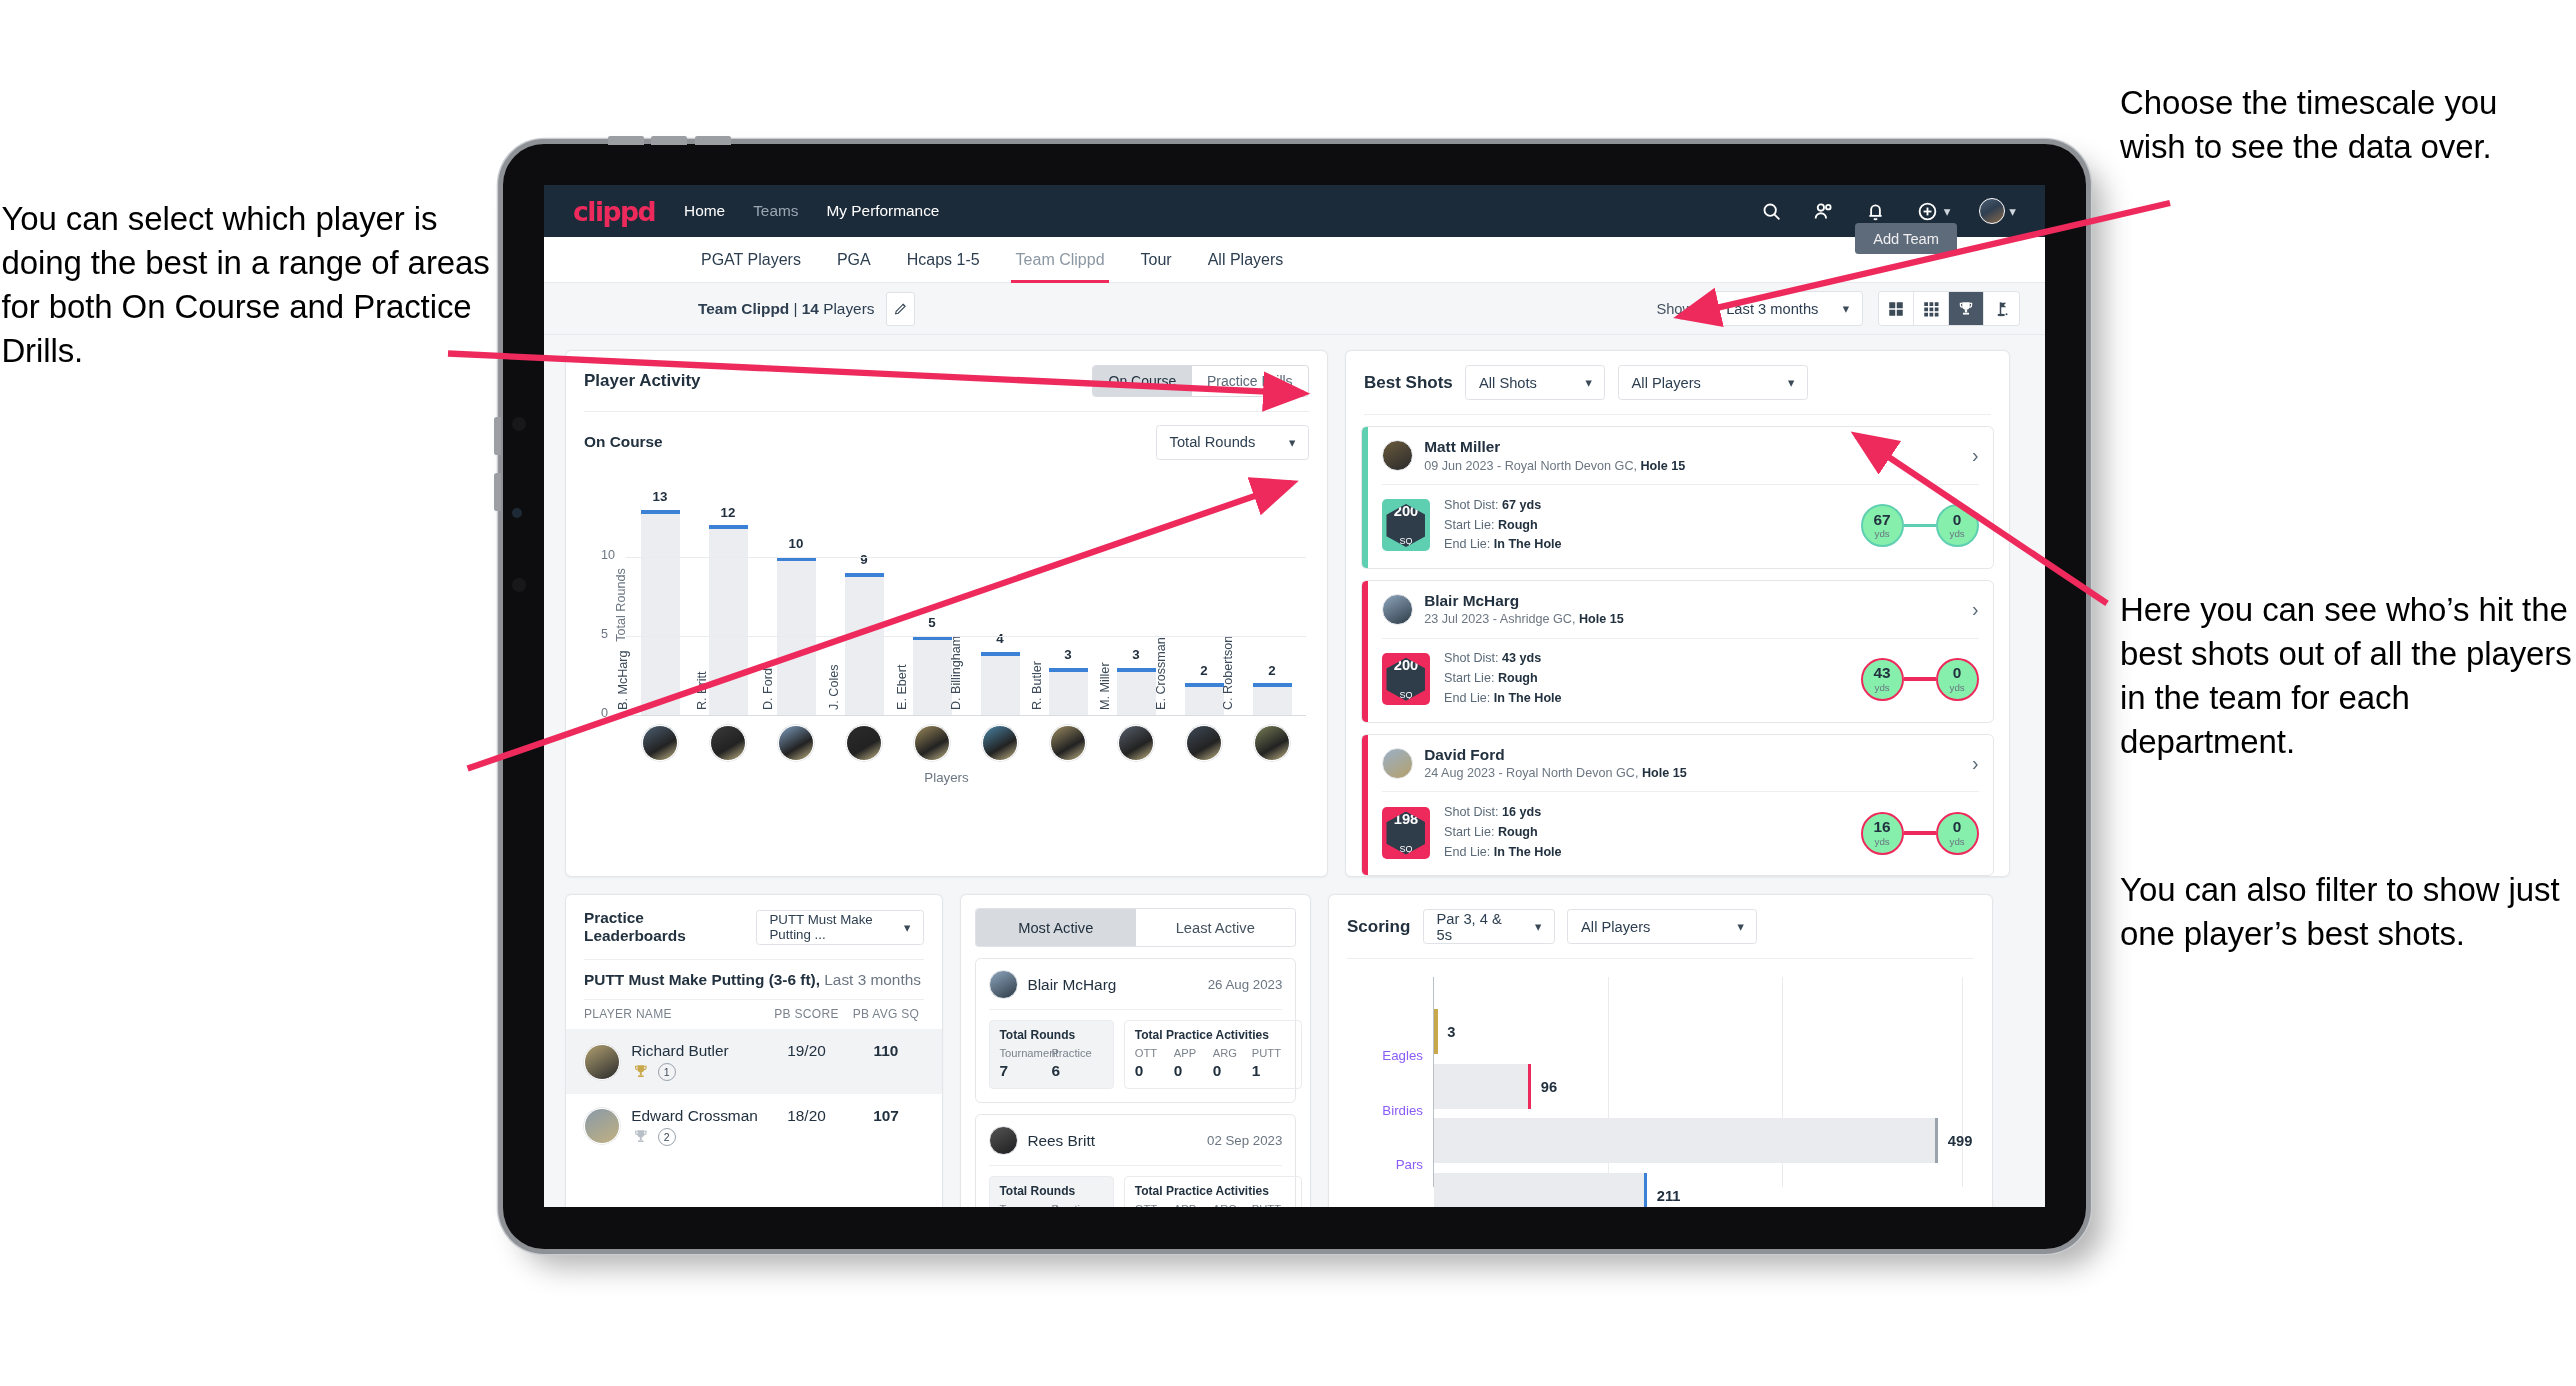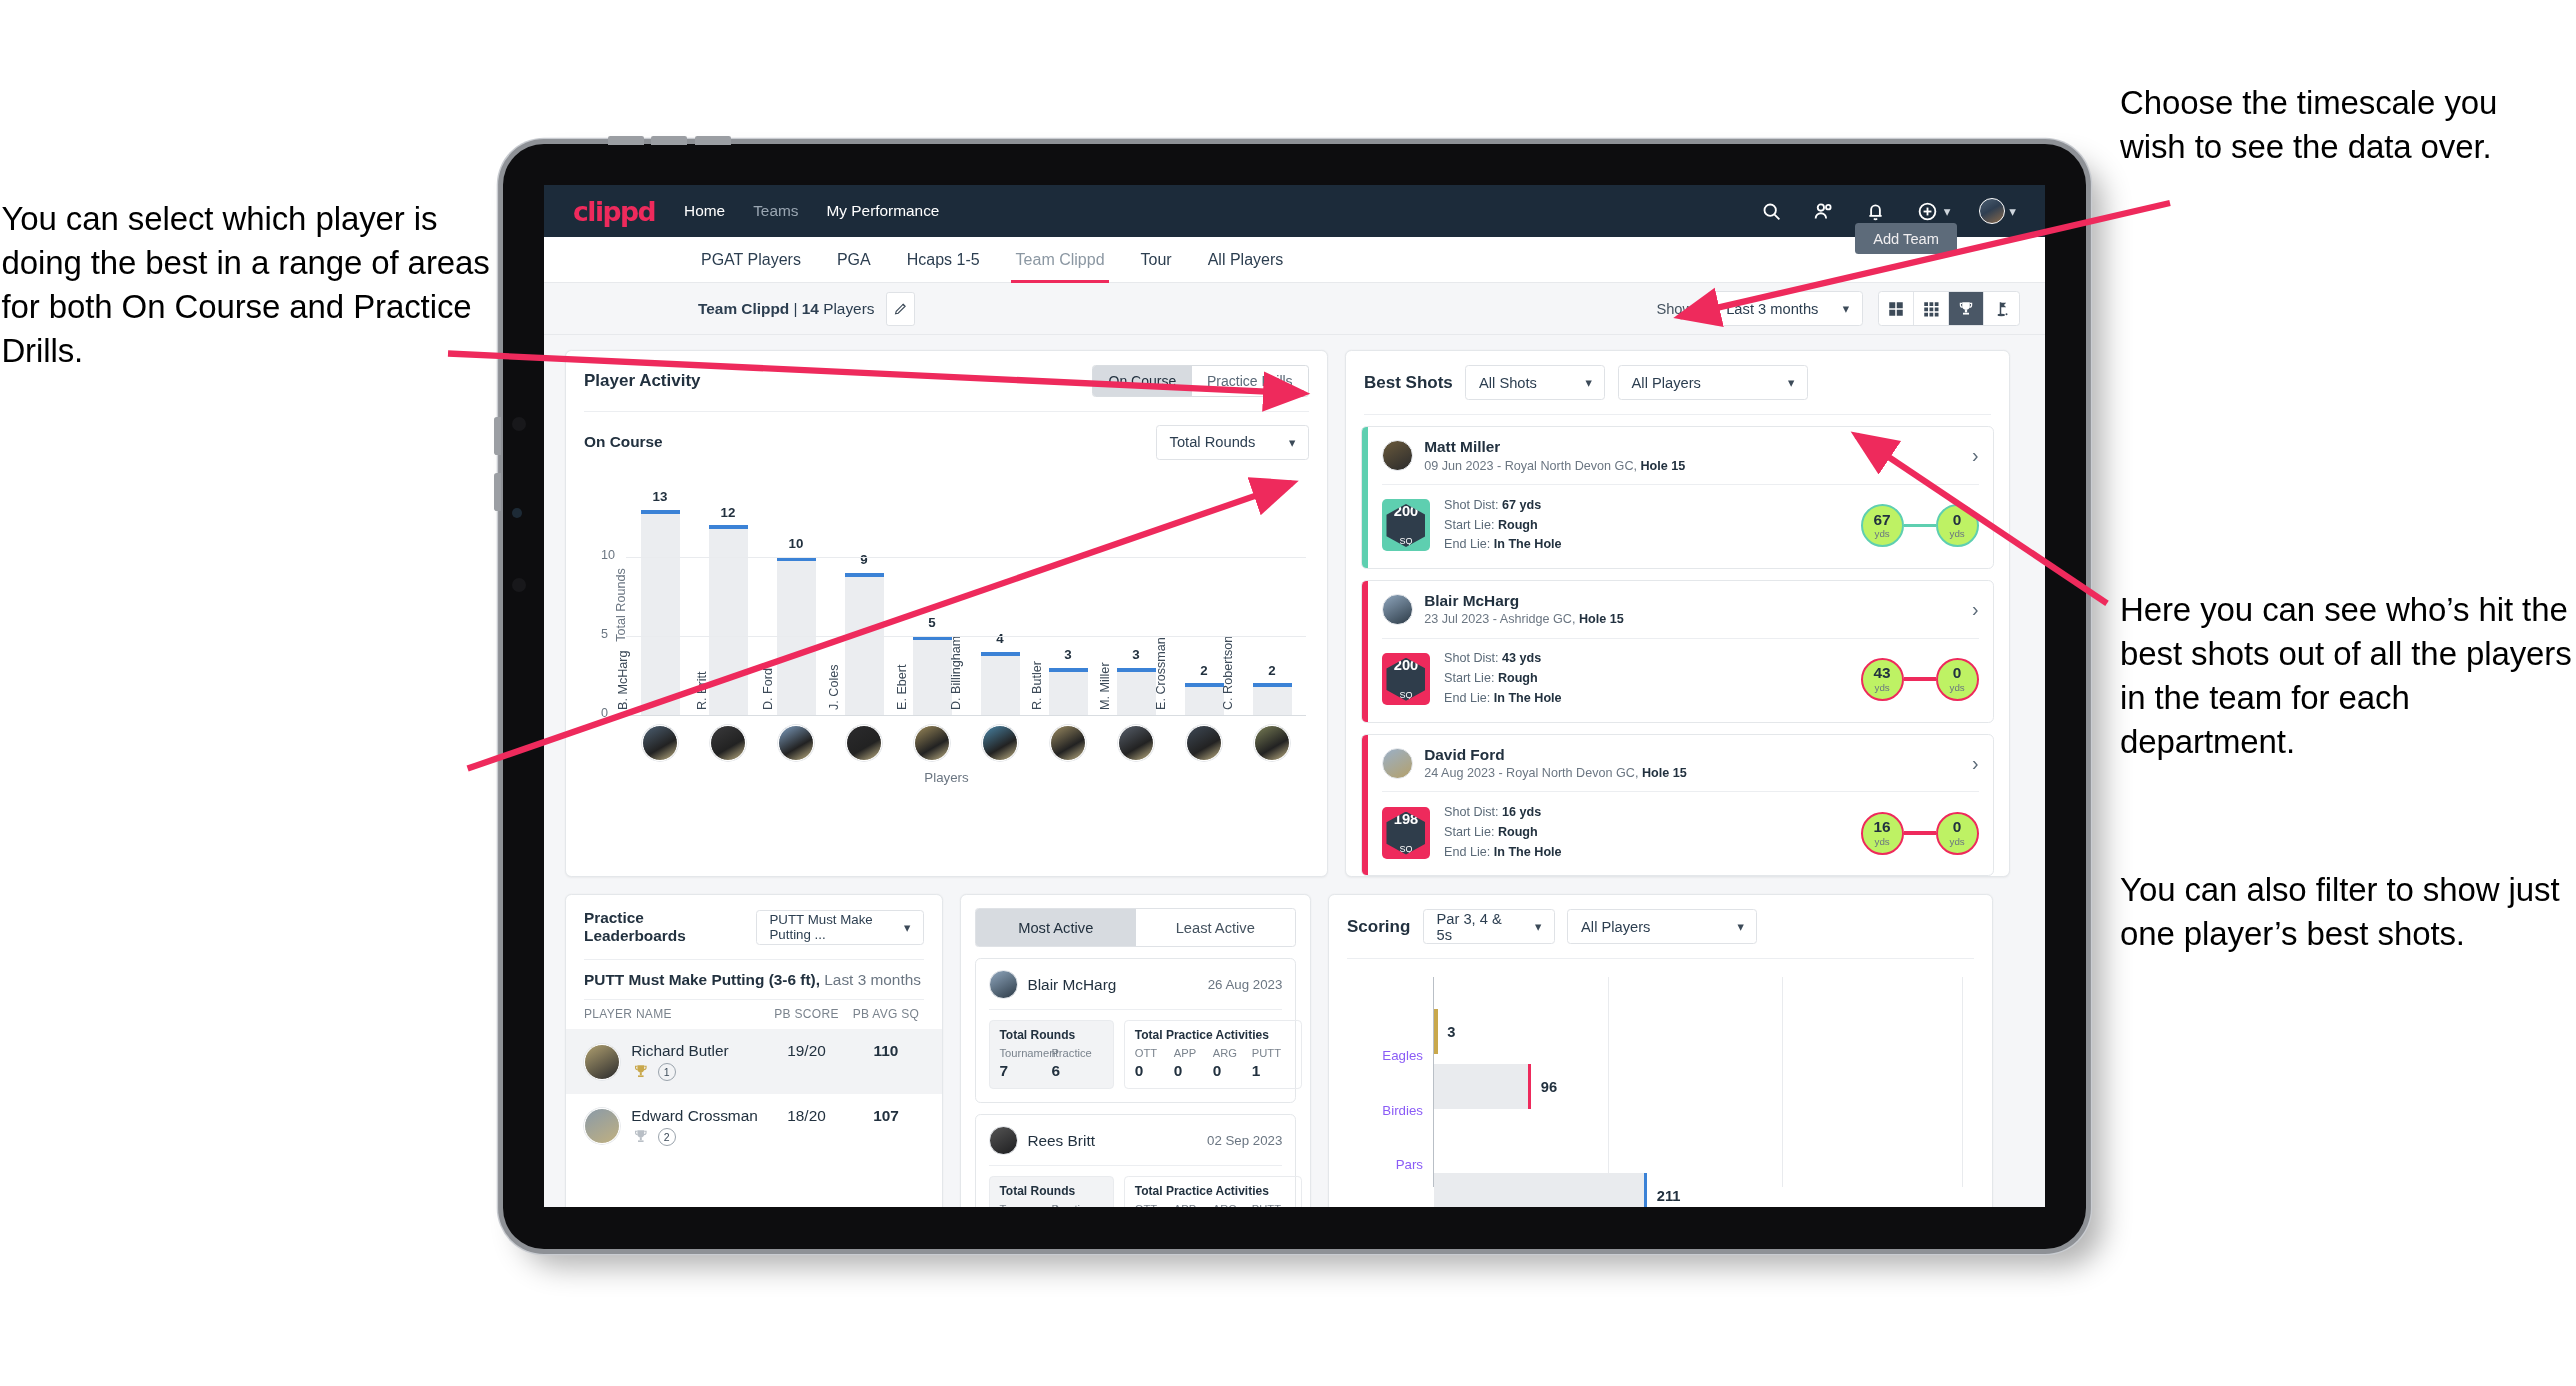--- a/index.html
+++ b/index.html
@@ -123,21 +123,21 @@
   .sqbox { width:48px; height:52px; border-radius:4.9px; display:flex; align-items:center;
            justify-content:center; flex:none; margin-right:14px; }
   .hex { width:39px; height:43px; background:#2f3d4b; display:flex; flex-direction:column;
          align-items:center; justify-content:center; color:#fff;
          clip-path:polygon(50% 0,100% 25%,100% 75%,50% 100%,0 75%,0 25%);gap:16px; }
   .hex b { font-size:14.7px; line-height:1; } .hex s{ font-size:9px; text-decoration:none; margin-top:1.4px;}
   .shot-lines { font-size:12.6px; color:#5b6a78; line-height:1.58; }
   .shot-lines b { color:#22313f; }
   .dumbbell { margin-left:auto; display:flex; align-items:center; }
   .dbc { width:43px; height:43px; border-radius:50%; border:2.1px solid #999; display:flex;
-         flex-direction:column; align-items:center; justify-content:center; background:#bef264; }
+         flex-direction:column; align-items:center; justify-content:center; background:#86efac; }
   .dbc b { font-size:15.4px; color:#22313f; line-height:1; } .dbc s{ font-size:9.8px; color:#6b7682; text-decoration:none; margin-top:1.4px;}
   .dbline { width:32px; height:3.5px; }
 
   
   .content2 { padding:17px 21px 0 21px; display:flex; gap:17px; }
   #practice-leaderboards { width:378px; }
   #activity-card { width:351px; }
   #scoring-card { width:665px; }
   #drill-select { width:174px; } #par-select { width:132px; } #sc-player-select { width:190px; }
   .lb-sub { padding:11.2px 18px 9.8px 18px; font-size:15.4px; color:#6b7682; }
@@ -742,20 +742,26 @@
                   <div class="sc-lab">Birdies</div>
                   <div style="margin-left:88px;display:flex;align-items:center;height:100%">
                     <div class="sc-bar" style="width: 97px; --c: #ee2a5c;">
                       <div style="position: absolute; right: 0px; top: 0px; bottom: 0px; width: 3.5px; background: rgb(238, 42, 92);"></div>
                     </div>
                     <div class="sc-val">96</div>
                   </div>
                 </div>
                 <div class="sc-row" style="top: 141px; height: 45px;">
                   <div class="sc-lab">Pars</div>
+                  <div style="margin-left:88px;display:flex;align-items:center;height:100%">
+                    <div class="sc-bar" style="width: 504px; --c: #9aa3ac;">
+                      <div style="position: absolute; right: 0px; top: 0px; bottom: 0px; width: 3.5px; background: rgb(154, 163, 172);"></div>
+                    </div>
+                    <div class="sc-val">499</div>
+                  </div>
                 </div>
                 <div class="sc-row" style="top: 196px; height: 45px;">
                   <div class="sc-lab">Bogeys</div>
                   <div style="margin-left:88px;display:flex;align-items:center;height:100%">
                     <div class="sc-bar" style="width: 213px; --c: #3b82d6;">
                       <div style="position: absolute; right: 0px; top: 0px; bottom: 0px; width: 3.5px; background: rgb(59, 130, 214);"></div>
                     </div>
                     <div class="sc-val">211</div>
                   </div>
                 </div>

